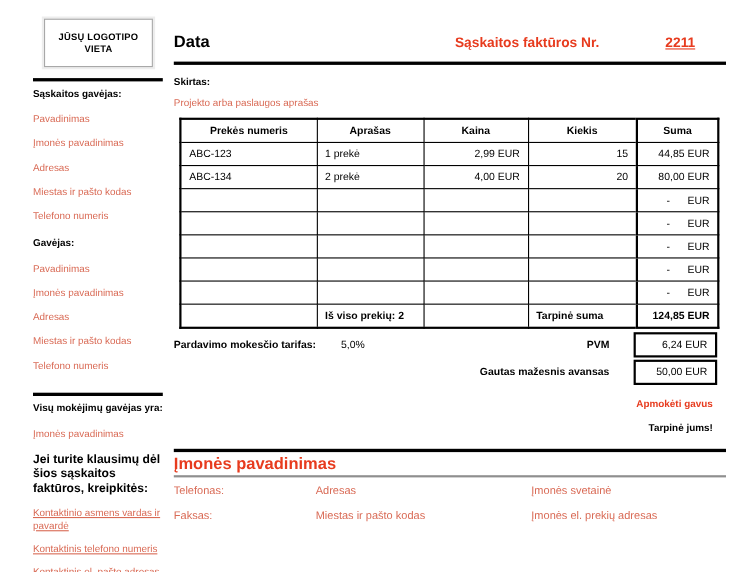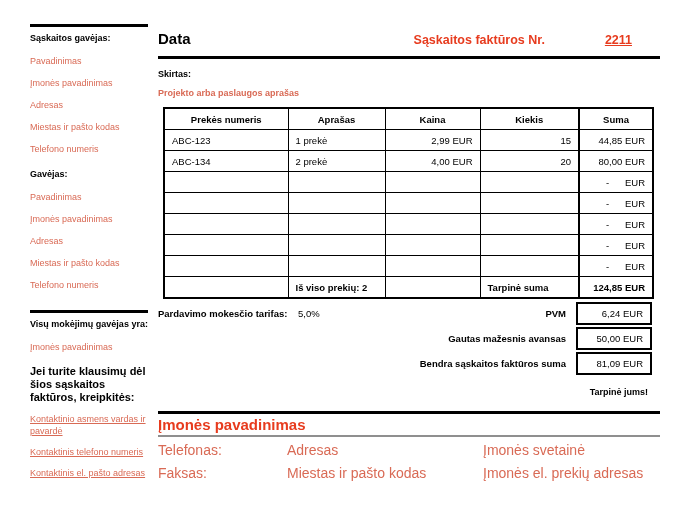--- a/index.html
+++ b/index.html
@@ -23,35 +23,35 @@
   .q-heading { font-weight: bold; font-size: 11px; margin-top: 13px; line-height: 13px; }
   .q-list .side-item { color: var(--soft); font-size: 9px; margin-top: 9px; line-height: 12px; text-decoration: underline; }
   
   .main { position: absolute; left: 158px; top: 14px; width: 502px; }
   .header-row { display: flex; align-items: baseline; margin-top: 16px; }
   .date-label { font-size: 15px; font-weight: bold; }
   .invoice-label { margin-left: auto; color: var(--strong); font-weight: bold; font-size: 12.5px; }
   .invoice-number { color: var(--strong); font-weight: bold; font-size: 12.5px; margin-left: 60px; margin-right: 28px; text-decoration: underline; }
   .main-rule { height: 3px; background: #000; margin-top: 9px; }
   .for-label { font-weight: bold; font-size: 9px; margin-top: 10px; }
-  .project-desc { color: var(--soft); font-size: 9px; margin-top: 9px; font-weight: bold; }
+  .project-desc { color: var(--soft); font-size: 9px; margin-top: 9px; }
   
   table.items { border-collapse: collapse; margin: 9px 0 0 5px; width: 489px; font-size: 9.5px; table-layout: fixed; }
   table.items { border: 2px solid #000; }
   table.items th, table.items td { border: 1px solid #000; height: 20px; padding: 0 7px; overflow: hidden; }
   table.items th { font-weight: bold; text-align: center; }
   th.c-item, th.c-desc { text-align: left; }
   td.c-item { text-align: left; }
   td.c-desc { text-align: left; padding-left: 10px; }
   td.c-price, td.c-qty, td.c-total { text-align: right; }
   .c-total { border-left: 2px solid #000 !important; white-space: pre; }
   .f-bold { font-weight: bold; }
   td.sub-label { text-align: left; padding-left: 11px; }
   
-  .totals-row { display: flex; align-items: center; font-size: 9.5px; margin-top: 2px; }
+  .totals-row { display: flex; align-items: center; font-size: 9.5px; margin-top: 2px; gap: 12px; }
   .tax-label { font-weight: bold; min-width: 140px; }
   .tax-rate { font-weight: normal; }
   .t-label { margin-left: auto; font-weight: bold; margin-right: 10px; }
   .value-box {
     width: 76px; box-sizing: border-box; border: 2px solid #000; height: 23px;
     display: flex; align-items: center; justify-content: flex-end;
     padding-right: 7px; margin-right: 8px;
   }
   .totals-row.first { margin-top: 3px; }
   .pay-terms { text-align: right; color: var(--strong); font-weight: bold; font-size: 9px; margin-top: 12px; padding-right: 12px; }
@@ -60,28 +60,32 @@
   .bottom-rule { height: 3px; background: #000; margin-top: 14px; }
   .company-name {
     margin-top: 2px; font-size: 15px; font-weight: bold; color: var(--strong);
     border-bottom: 2px solid #8f8f8f; padding-bottom: 2px;
   }
   .footer-grid { display: flex; margin-top: 8px; }
   .f-col { display: flex; flex-direction: column; }
   .f-col1 { width: 129px; }
   .f-col2 { width: 196px; }
   .f-col3 { flex: 1; }
-  .f-col .side-item { color: var(--soft); font-size: 14px; margin-bottom: 13px; line-height: 10px; margin-top: 0; }
+  .f-col .side-item { color: var(--soft); font-size: 10px; margin-bottom: 13px; line-height: 10px; margin-top: 0; }
 </style>
 </head>
 <body>
 
 <div class="page" style="--strong: #e73b1e; --soft: #d96a55;">
 
   <aside class="sidebar">
+    <div class="logo-box">
+      <div>JŪSŲ LOGOTIPO</div>
+      <div>VIETA</div>
+    </div>
     <div class="side-rule"></div>
 
     <div class="side-heading">Sąskaitos gavėjas:</div>
     <div class="side-list">
         <div class="side-item">Pavadinimas</div>
         <div class="side-item">Įmonės pavadinimas</div>
         <div class="side-item">Adresas</div>
         <div class="side-item">Miestas ir pašto kodas</div>
         <div class="side-item">Telefono numeris</div>
       </div>
@@ -204,25 +208,22 @@
     <div class="totals-row first">
       <span class="tax-label">Pardavimo mokesčio tarifas:</span>
       <span class="tax-rate">5,0%</span>
       <span class="t-label">PVM</span>
       <span class="value-box">6,24 EUR</span>
     </div>
     <div class="totals-row">
       <span class="t-label">Gautas mažesnis avansas</span>
       <span class="value-box">50,00 EUR</span>
     </div>
-    <div class="totals-row">
-      <span class="t-label">Bendra sąskaitos faktūros suma</span>
-      <span class="value-box">81,09 EUR</span>
-    </div>
-
+
+    <div class="pay-terms">Apmokėti gavus</div>
     <div class="thanks">Tarpinė jums!</div>
 
     <div class="bottom-rule"></div>
     <div class="company-name">Įmonės pavadinimas</div>
 
     <div class="footer-grid">
       <div class="f-col f-col1">
           <div class="side-item">Telefonas:</div>
           <div class="side-item">Faksas:</div>
         </div>

